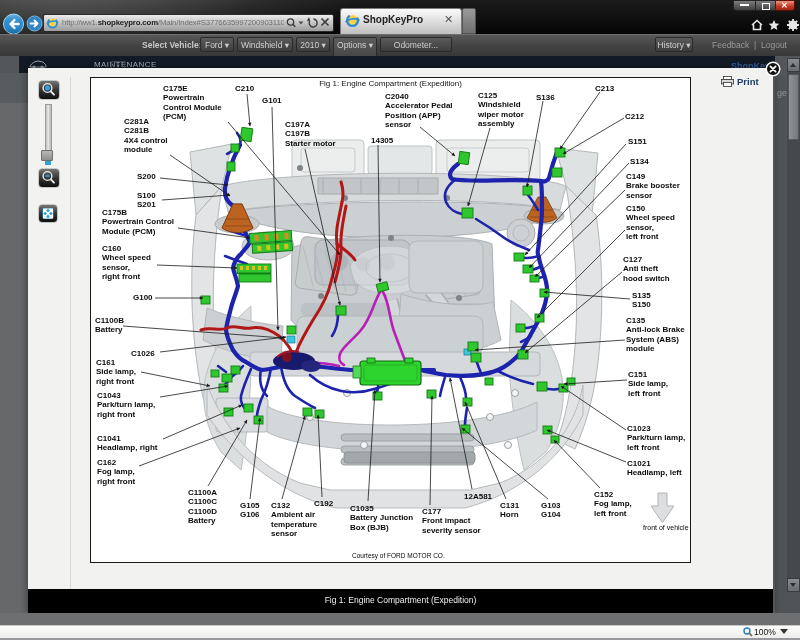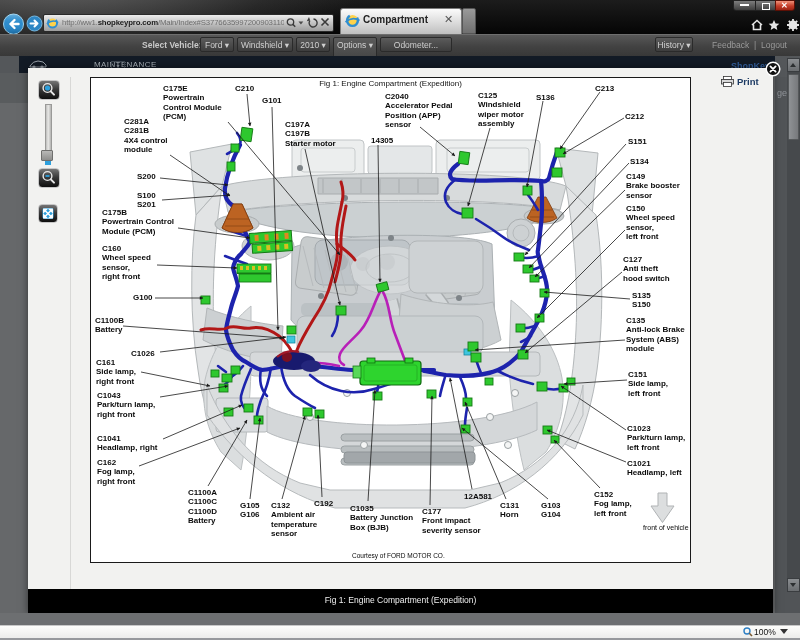--- a/index.html
+++ b/index.html
@@ -46,21 +46,21 @@
     <path d="M23 1 l1.2 3.4 l-3.4 .9 z" fill="#3a3a3a"></path>
     <path d="M35.5 2.5 l7 7 m0 -7 l-7 7" stroke="#3a3a3a" stroke-width="1.6"></path>
   </svg>
 
   <div class="abs" style="left:340px;top:8px;width:122px;height:26px;background:linear-gradient(#fbfbfb,#d8d8d8 60%,#bfbfbf);border:1px solid #7a7a7a;border-bottom:none;border-radius:3px 3px 0 0;box-sizing:border-box;"></div>
   <svg class="abs" style="left:345px;top:13px;width:15px;height:15px" viewBox="0 0 15 15">
     <circle cx="7.5" cy="7.5" r="5.6" fill="#ffd24a"></circle>
       <circle cx="7.5" cy="7.5" r="5.4" fill="none" stroke="#2f8ed1" stroke-width="2.4" stroke-dasharray="22 8"></circle>
     <path d="M0.5 9 Q7.5 3 14.5 7.5" stroke="#2f8ed1" stroke-width="1.8" fill="none"></path>
   </svg>
-  <div class="abs" style="left:363px;top:14px;font-size:10px;font-weight:bold;color:#222;">Compartment</div>
+  <div class="abs" style="left:363px;top:14px;font-size:10px;font-weight:bold;color:#222;">ShopKeyPro</div>
   <div class="abs" style="left:444px;top:13px;font-size:11px;color:#555;">✕</div>
   <div class="abs" style="left:462px;top:8px;width:14px;height:26px;background:linear-gradient(#9a9a9a,#6f6f6f);border:1px solid #555;border-radius:2px 2px 0 0;box-sizing:border-box;"></div>
 
   <div class="abs" style="left:733px;top:0;width:62px;height:11px;">
     <div class="abs" style="left:0;top:0;width:23px;height:11px;background:linear-gradient(#7d7d7d,#3f3f3f);border:1px solid #222;border-radius:0 0 0 3px;box-sizing:border-box;"></div>
     <div class="abs" style="left:22px;top:0;width:21px;height:11px;background:linear-gradient(#7d7d7d,#3f3f3f);border:1px solid #222;box-sizing:border-box;"></div>
     <div class="abs" style="left:42px;top:0;width:20px;height:11px;background:linear-gradient(#f09279,#c43c28 55%,#9c2413);border:1px solid #5e1005;border-radius:0 0 3px 0;box-sizing:border-box;"></div>
     <div class="abs" style="left:7px;top:4px;width:9px;height:2px;background:#fff;"></div>
     <div class="abs" style="left:29px;top:2.5px;width:6px;height:5px;border:1.5px solid #fff;"></div>
     <div class="abs" style="left:48px;top:1px;color:#fff;font-size:8px;font-weight:bold;">✕</div>

